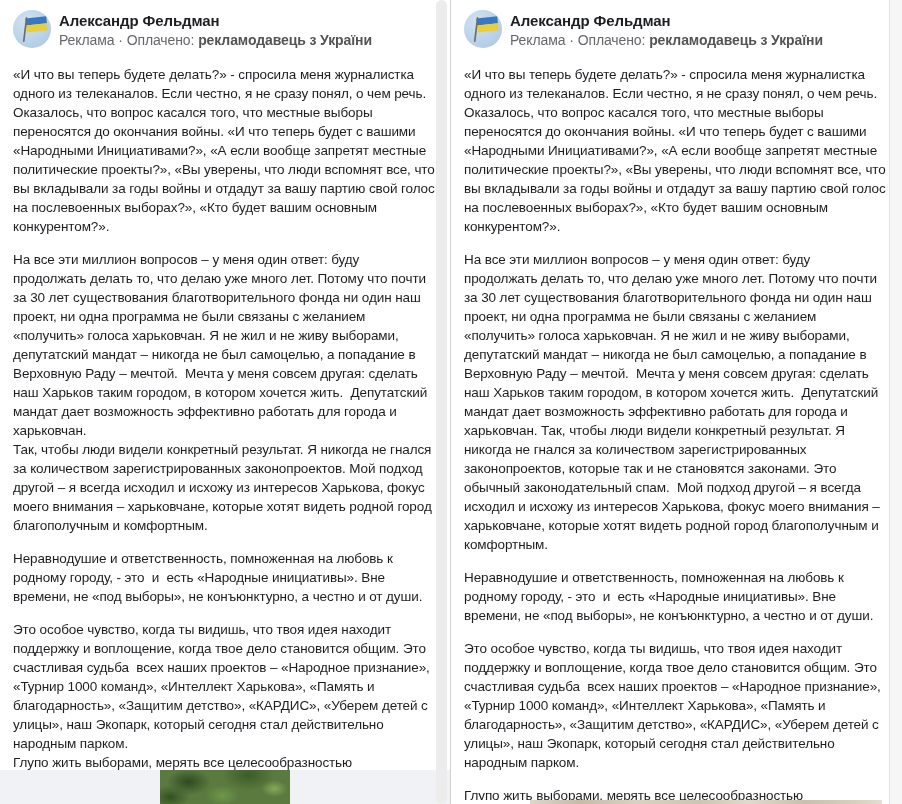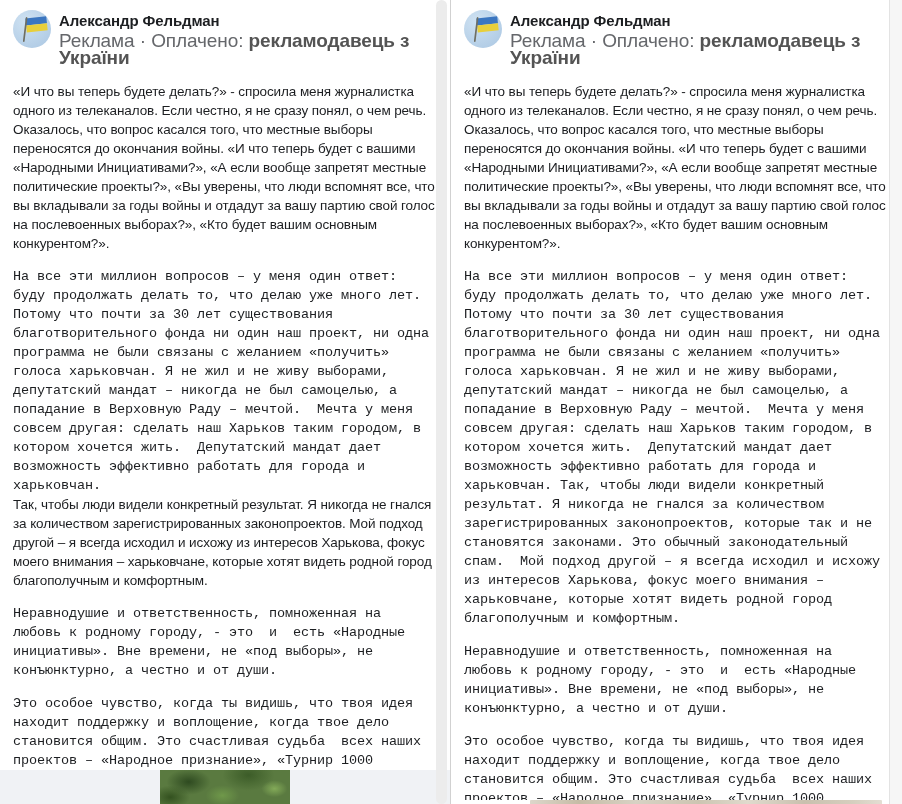--- a/index.html
+++ b/index.html
@@ -44,42 +44,42 @@
 
   .head-text { margin-left: 8px; padding-top: 1px; }
   .author {
     font-size: 15px; line-height: 19px;
     font-weight: 700;
     color: var(--body-text, #050505);
     letter-spacing: -0.1px;
   }
   .meta {
     margin-top: 2px;
-    font-size: 19px; line-height: 17px;
+    font-size: 14px; line-height: 17px;
     color: var(--meta-text, #65676b);
     letter-spacing: -0.1px;
   }
   .meta .advertiser {
     font-weight: 700;
     color: var(--advertiser-text, #545454);
   }
 
   
   .post-body {
     margin-top: 16px;
     padding: 0 15px 16px 13px;
     flex: 1 1 auto;
     overflow: hidden;
     font-size: 13.5px;
     line-height: 19px;
     letter-spacing: -0.1px;
     color: var(--body-text, #1c1e21);
   }
   .para { margin: 0; white-space: pre-wrap; }
-  .para.gap { margin-top: 14px; font-family: Liberation Mono, monospace; }
+  .para.gap { margin-top: 14px; }
 
   
   .photo-strip {
     margin-top: auto;
     flex-shrink: 0;
     height: 34px;
     width: 100%;
     background: var(--letterbox, #f0f2f5);
     display: flex;
     justify-content: center;

